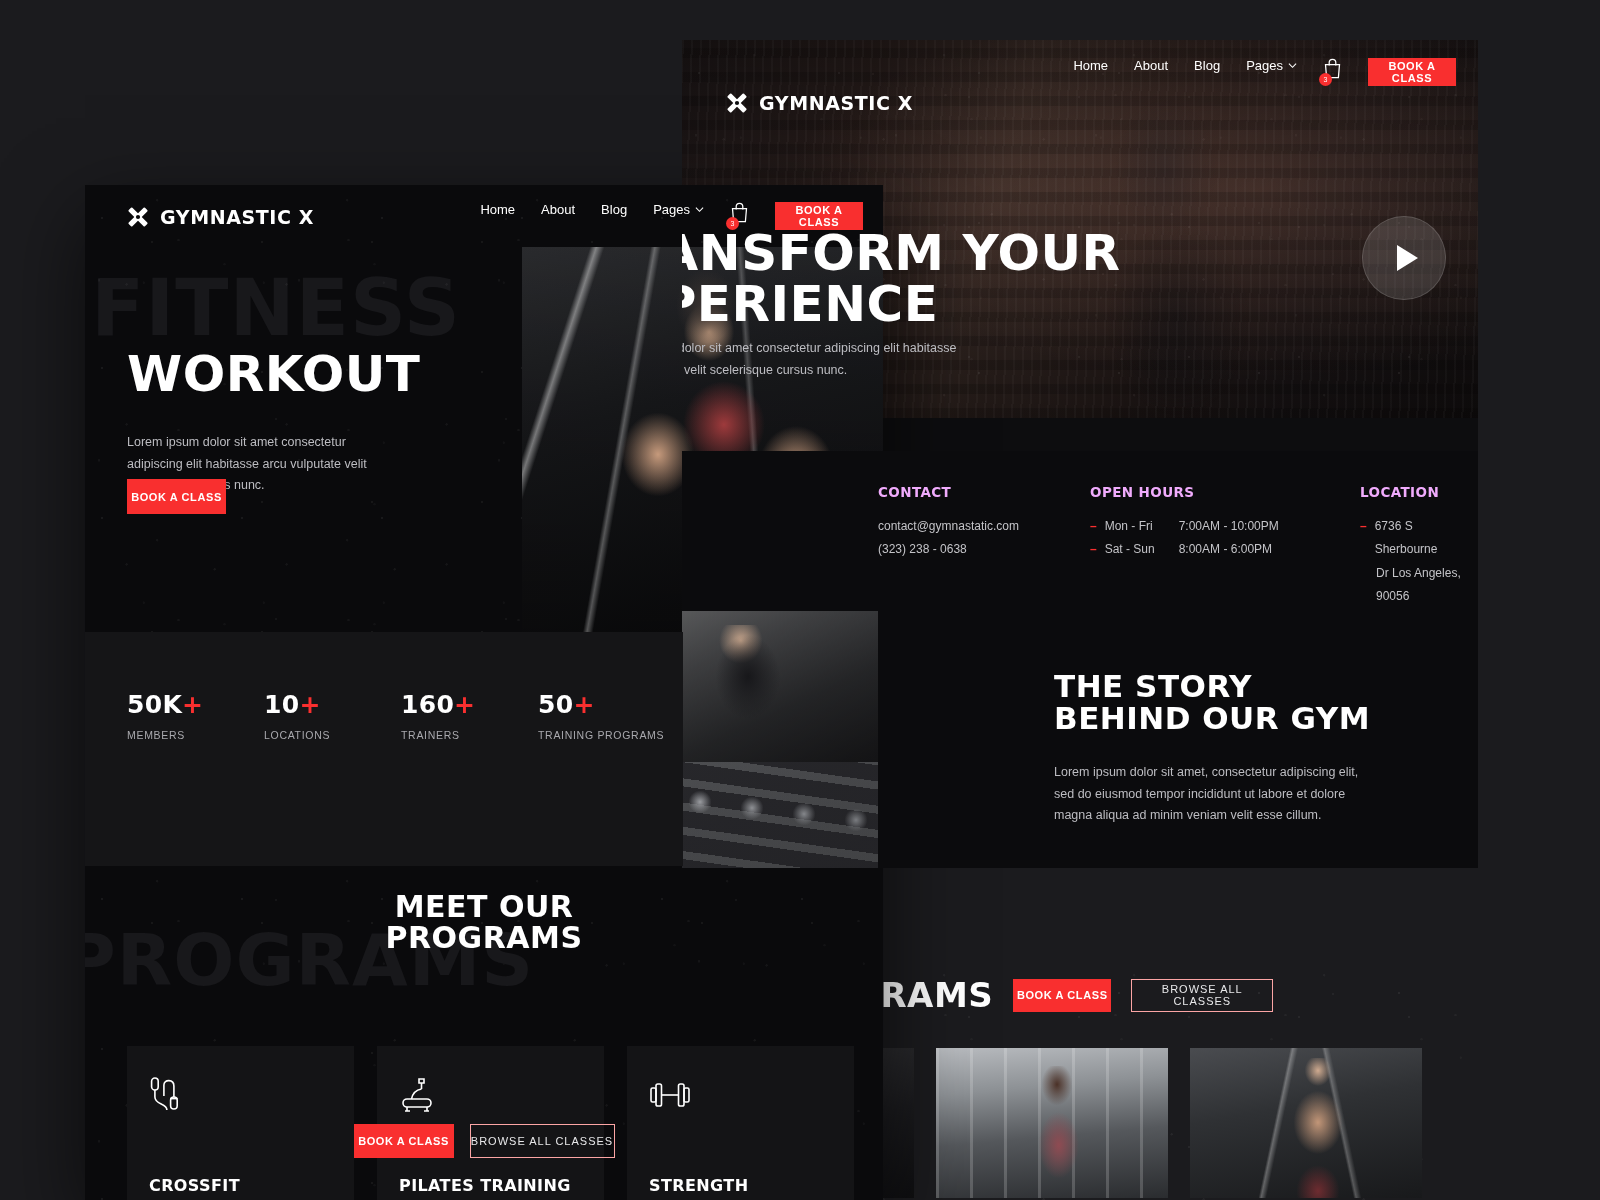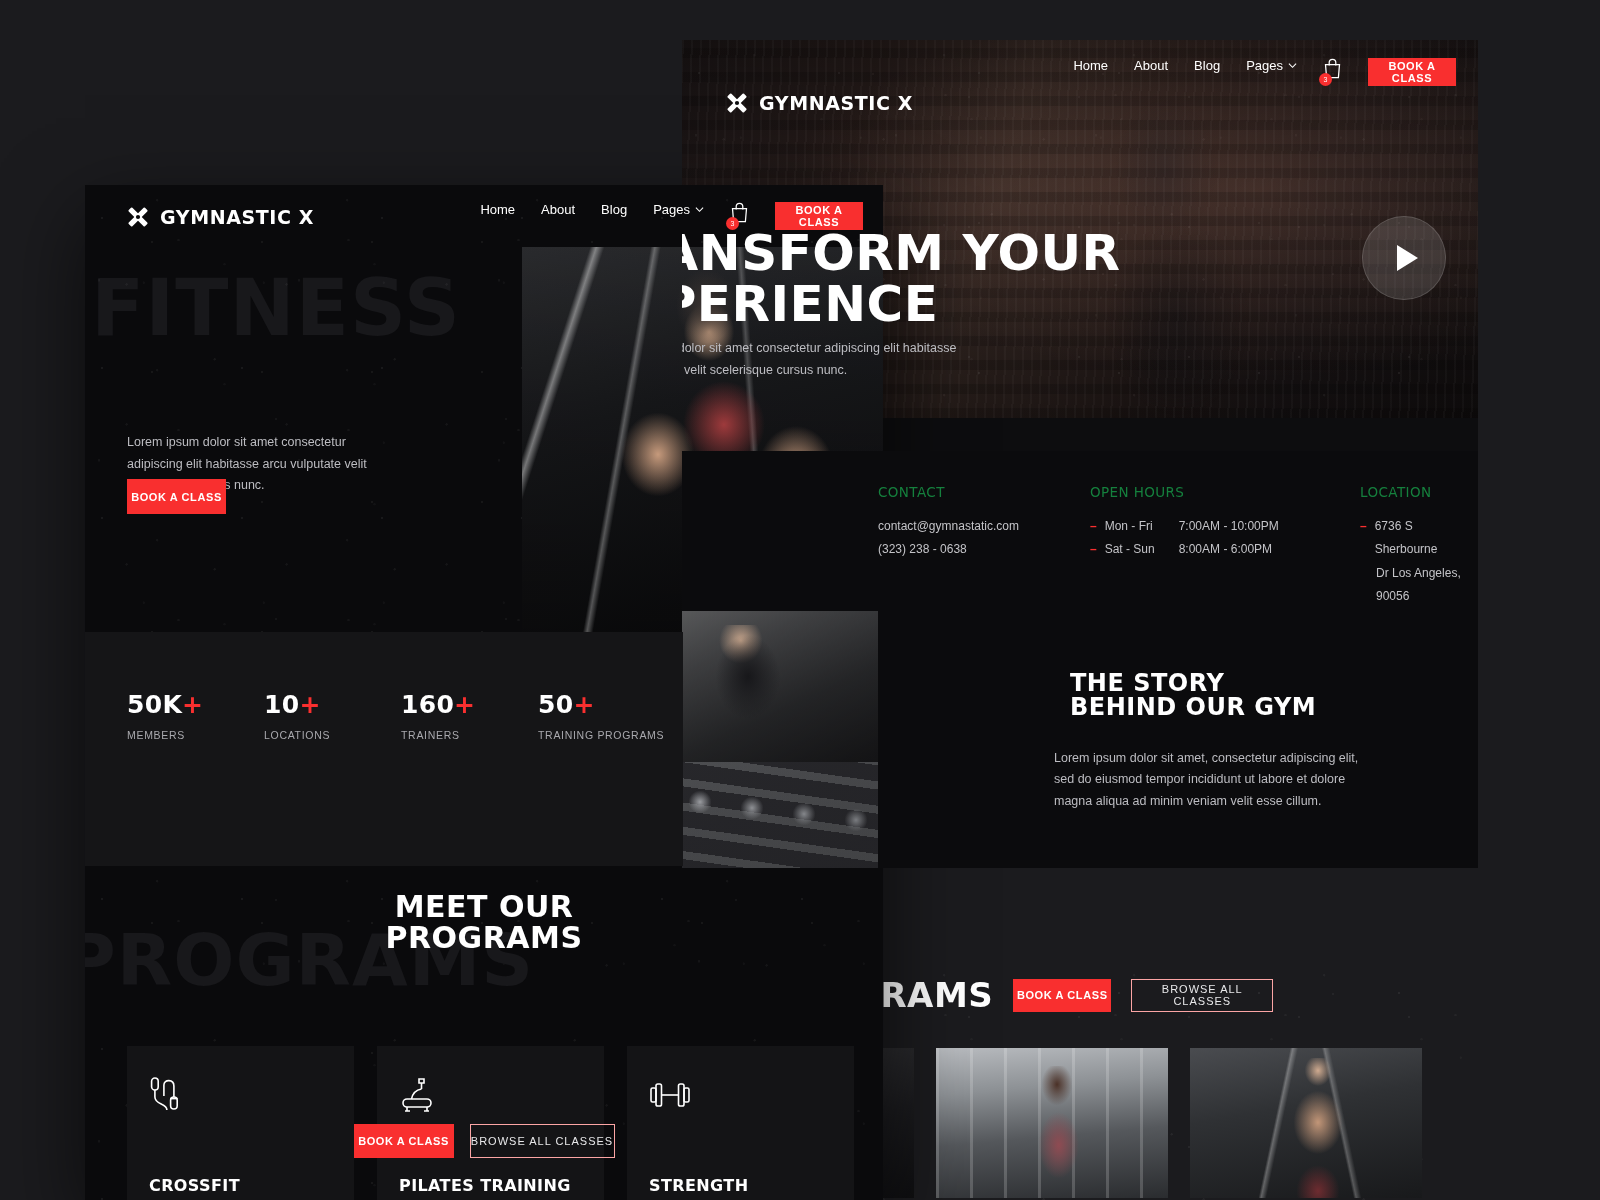--- a/index.html
+++ b/index.html
@@ -120,21 +120,21 @@
     border-top:13px solid transparent;border-bottom:13px solid transparent;
     margin-left:6px;
   }
 
   .bc-info{
     position:absolute; top:411px; left:0; right:0; height:160px;
     background:#0b0b0d; display:flex; padding:33px 0 0 0; z-index:4;
   }
   .info-col{ position:absolute; }
   .info-h{
-    color:#15803d; font-family:"DejaVu Sans", sans-serif; font-weight:normal;
+    color:#f0abfc; font-family:"DejaVu Sans", sans-serif; font-weight:bold;
     font-size:13.5px; letter-spacing:.4px; margin-bottom:15px; text-transform:uppercase;
   }
   .info-line{ color:#c4c4c8; font-size:12px; line-height:1.95; display:flex; gap:8px; }
   .dash{ color:#f92f2f; font-weight:bold; }
   .hours-row{ display:flex; gap:8px; align-items:baseline; color:#c4c4c8; font-size:12px; line-height:1.95;}
   .hours-day{ width:66px; }
 
   .bc-story{ position:absolute; top:571px; left:0; right:0; height:257px; display:flex; z-index:4; }
   .story-img{
     width:196px; flex:none; position:relative; overflow:hidden;
@@ -376,21 +376,21 @@
       </div>
       <div class="info-line" style="padding-left:16px;">
         <span>Dr Los Angeles, 90056</span>
       </div>
     </div>
   </div>
 
   <div class="bc-story">
     <div class="story-img"></div>
     <div class="story-body">
-      <h2 class="headline" style="font-size:24px;margin-left:16px;">
+      <h2 class="headline" style="font-size:31px;">
         <span>THE STORY</span><br>
         <span>BEHIND OUR GYM</span>
       </h2>
       <p class="body-text" style="margin-top:28px; width:318px;">Lorem ipsum dolor sit amet, consectetur adipiscing elit, sed do eiusmod tempor incididunt ut labore et dolore magna aliqua ad minim veniam velit esse cillum.</p>
     </div>
   </div>
 </div>
 
 <div id="programs-strip">
   <div class="grain"></div>
@@ -441,20 +441,21 @@
           <path d="M6.2 7.5 V4.6 a3.3 3.3 0 0 1 6.6 0 V7.5" fill="none" stroke="#fff" stroke-width="1.25"></path>
         </svg>
         <span class="cart-badge">3</span>
       </span>
       <button class="btn-red" style="width:88px;height:28px;">BOOK A CLASS</button>
     </div>
   </div>
 
   <h1 class="headline fc-headline">
     <br>
+    <span>WORKOUT</span>
   </h1>
   <p class="body-text fc-sub">Lorem ipsum dolor sit amet consectetur adipiscing elit habitasse arcu vulputate velit scelerisque cursus nunc.</p>
   <button class="btn-red fc-cta">BOOK A CLASS</button>
 
   <div class="fc-hero-img"></div>
 
   <div class="fc-stats">
     <div class="stats-row">
       <div class="stat">
         <div class="stat-num">

